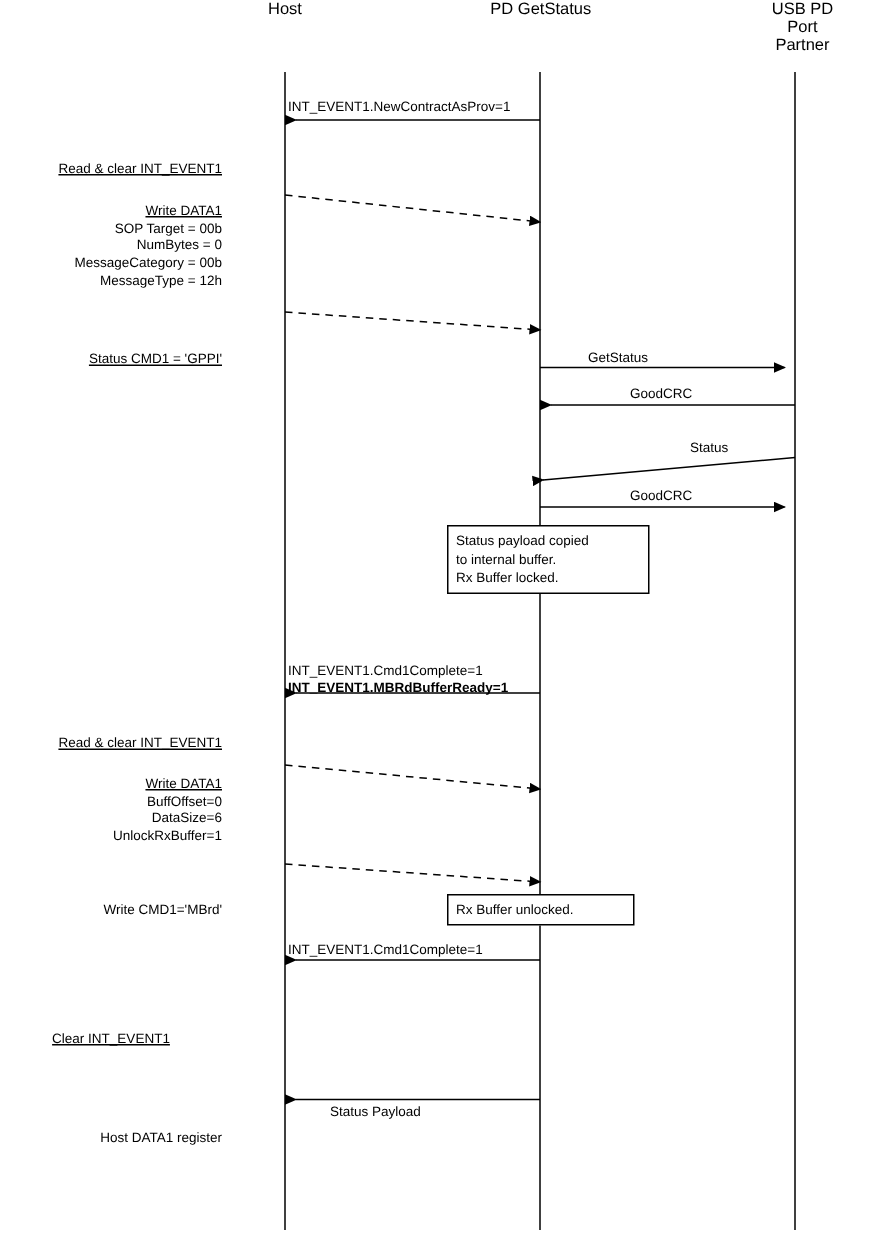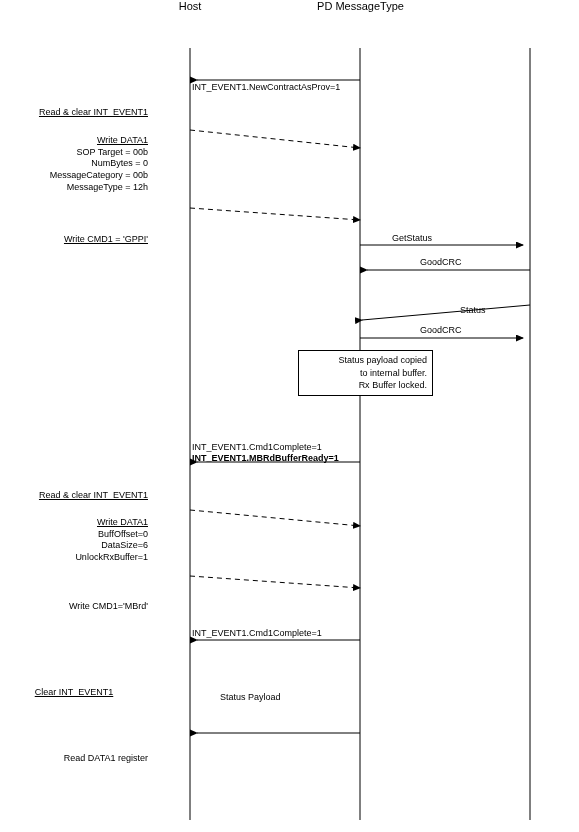--- a/index.html
+++ b/index.html
@@ -44,21 +44,20 @@
       white-space: nowrap;
     }
     
     .note-box {
       position: absolute;
       border: 1px solid #000;
       padding: 3px 5px;
       font-size: 9px;
       background: #fff;
       line-height: 1.4;
-      text-align: right;
     }
     
     svg.arrows {
       position: absolute;
       top: 0;
       left: 0;
       width: 579px;
       height: 832px;
       pointer-events: none;
     }
@@ -104,59 +103,63 @@
 
     <line x1="190" y1="576" x2="360" y2="588" stroke="#000" stroke-width="1" stroke-dasharray="5,4" marker-end="url(#arrowRight)"></line>
 
     <line x1="360" y1="640" x2="197" y2="640" stroke="#000" stroke-width="1" marker-end="url(#arrowLeft)"></line>
 
     <line x1="360" y1="733" x2="197" y2="733" stroke="#000" stroke-width="1" marker-end="url(#arrowLeft)"></line>
 
   </svg>
 
   <div class="actor-label" style="left:155px; width:70px;">Host</div>
-  <div class="actor-label" style="left:303px; width:115px;">PD MessageType</div>
+  <div class="actor-label" style="left:303px; width:115px;">PD GetStatus</div>
+  <div class="actor-label" style="left:500px; width:70px; text-align:center;">USB PD<br>Port<br>Partner</div>
 
   <div class="left-label underline" style="top:72px;">Read &amp; clear INT_EVENT1</div>
   <div class="left-label" style="top:100px;">
     <span style="text-decoration:underline;">Write DATA1</span><br>
     SOP Target = 00b<br>
     NumBytes = 0<br>
     MessageCategory = 00b<br>
     MessageType = 12h
   </div>
-  <div class="left-label" style="top:199px;"><span style="text-decoration:underline;">Write CMD1 = 'GPPI'</span></div>
+  <div class="left-label" style="top:199px;"><span style="text-decoration:underline;">Status CMD1 = 'GPPI'</span></div>
 
   <div class="left-label underline" style="top:455px;">Read &amp; clear INT_EVENT1</div>
   <div class="left-label" style="top:482px;">
     <span style="text-decoration:underline;">Write DATA1</span><br>
     BuffOffset=0<br>
     DataSize=6<br>
     UnlockRxBuffer=1
   </div>
   <div class="left-label" style="top:566px;"><span style="">Write CMD1='MBrd'</span></div>
 
   <div class="left-label" style="top:652px;text-align:center;"><span style="text-decoration:underline;">Clear INT_EVENT1</span></div>
-  <div class="left-label" style="top:718px;">Read DATA1 register</div>
+  <div class="left-label" style="top:718px;">Host DATA1 register</div>
 
-  <div class="msg-label" style="left:192px; top:82px;">INT_EVENT1.NewContractAsProv=1</div>
+  <div class="msg-label" style="left:192px; top:66px;">INT_EVENT1.NewContractAsProv=1</div>
 
   <div class="msg-label" style="left:370px; top:233px;margin-left:22px;">GetStatus</div>
 
   <div class="msg-label" style="left:420px; top:257px;">GoodCRC</div>
 
-  <div class="msg-label" style="left:460px; top:305px;">Status</div>
+  <div class="msg-label" style="left:460px; top:293px;">Status</div>
 
   <div class="msg-label" style="left:420px; top:325px;">GoodCRC</div>
 
   <div class="msg-label" style="left:192px; top:442px;">INT_EVENT1.Cmd1Complete=1</div>
   <div class="msg-label" style="left:192px; top:453px;font-weight:bold;">INT_EVENT1.MBRdBufferReady=1</div>
 
   <div class="msg-label" style="left:192px; top:628px;">INT_EVENT1.Cmd1Complete=1</div>
 
-  <div class="msg-label" style="left:220px; top:692px;text-align:right;">Status Payload</div>
+  <div class="msg-label" style="left:220px; top:736px;text-align:right;">Status Payload</div>
 
   <div class="note-box" style="left:298px; top:350px; width:135px;">
     Status payload copied<br>to internal buffer.<br>Rx Buffer locked.
   </div>
 
+  <div class="note-box" style="left:298px; top:596px; width:125px;">
+    Rx Buffer unlocked.
+  </div>
 
 </div>
 
 </body></html>

